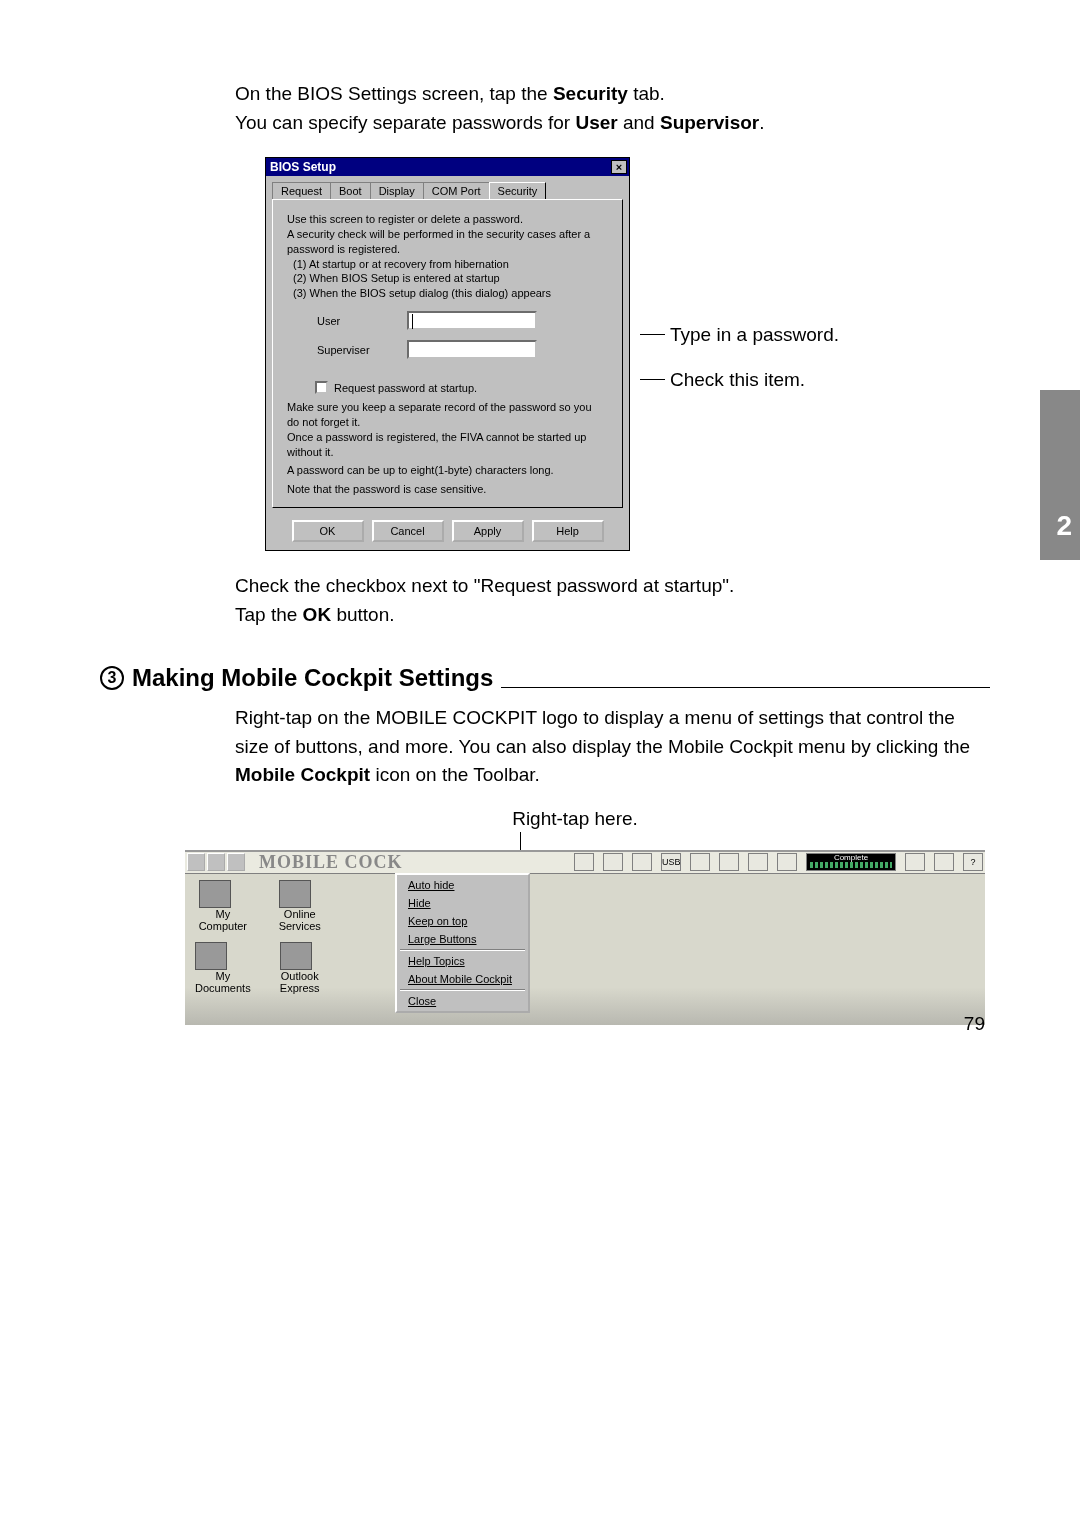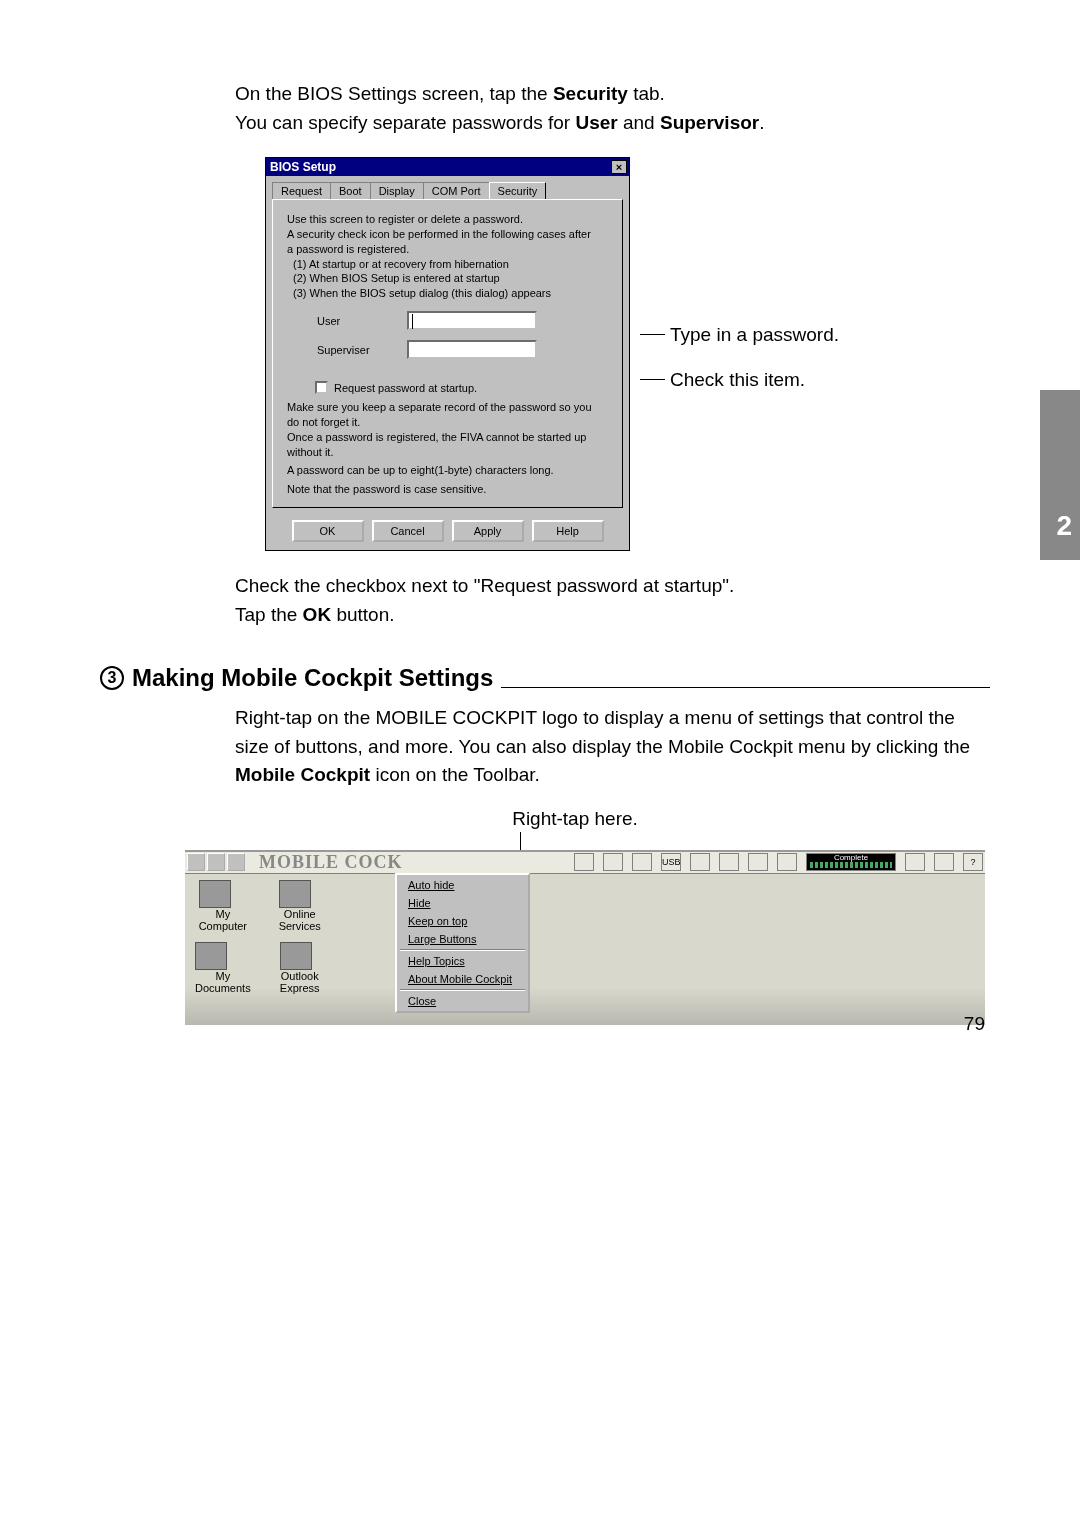--- a/index.html
+++ b/index.html
@@ -403,21 +403,21 @@
       <div class="tabs-row">
         <div class="tab">Request</div>
         <div class="tab">Boot</div>
         <div class="tab">Display</div>
         <div class="tab">COM Port</div>
         <div class="tab active">Security</div>
       </div>
       <div class="tab-panel">
         <div class="panel-text">
           <div>Use this screen to register or delete a password.</div>
-          <div>A security check icon be performed in the following cases after a password is registered.</div>
+          <div>A security check will be performed in the security cases after a password is registered.</div>
           <div class="indent">(1) At startup or at recovery from hibernation</div>
           <div class="indent">(2) When BIOS Setup is entered at startup</div>
           <div class="indent">(3) When the BIOS setup dialog (this dialog) appears</div>
         </div>
         <div class="pw-row">
           <div class="pw-label">User</div>
           <div class="pw-field cursor"></div>
         </div>
         <div class="pw-row">
           <div class="pw-label">Superviser</div>

